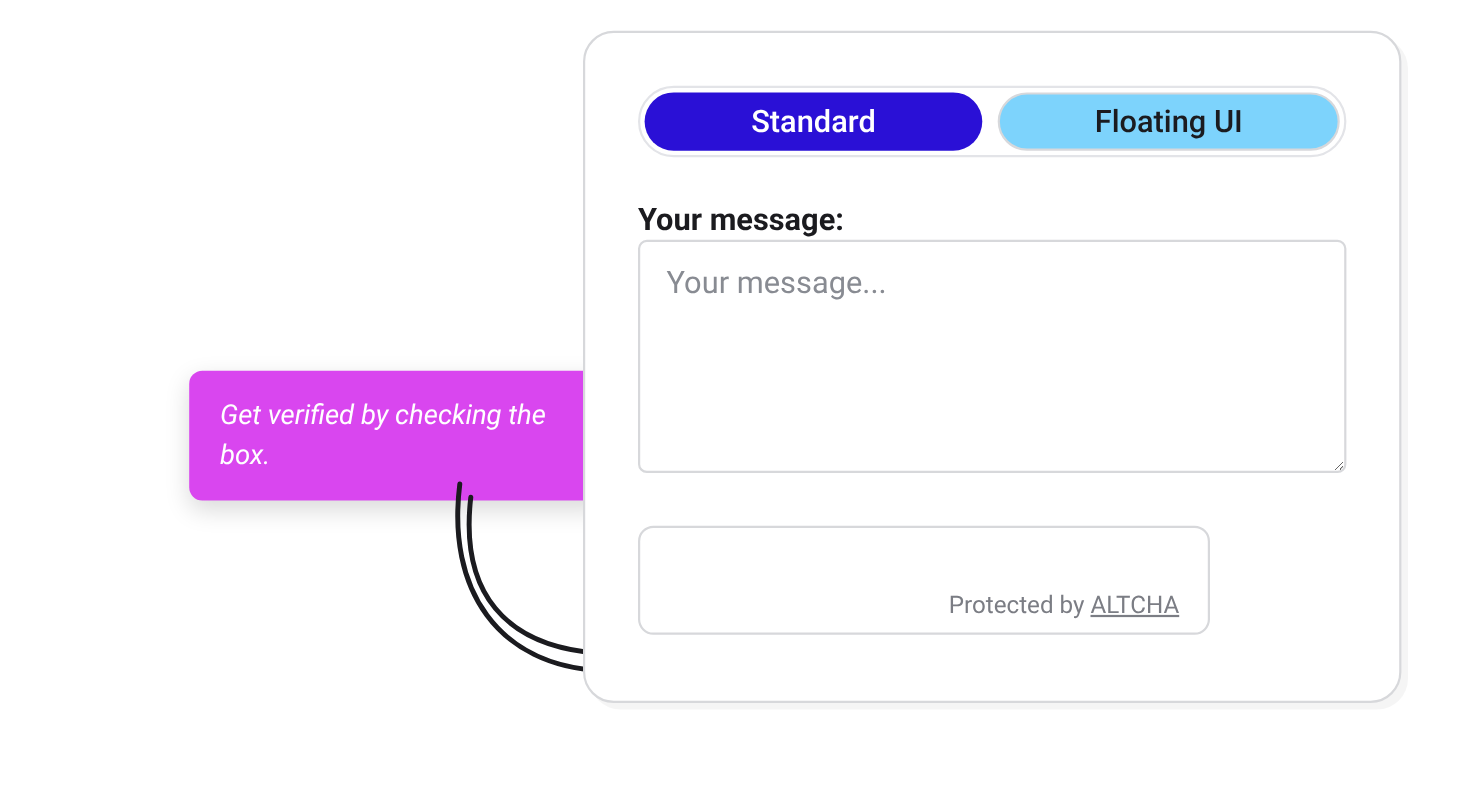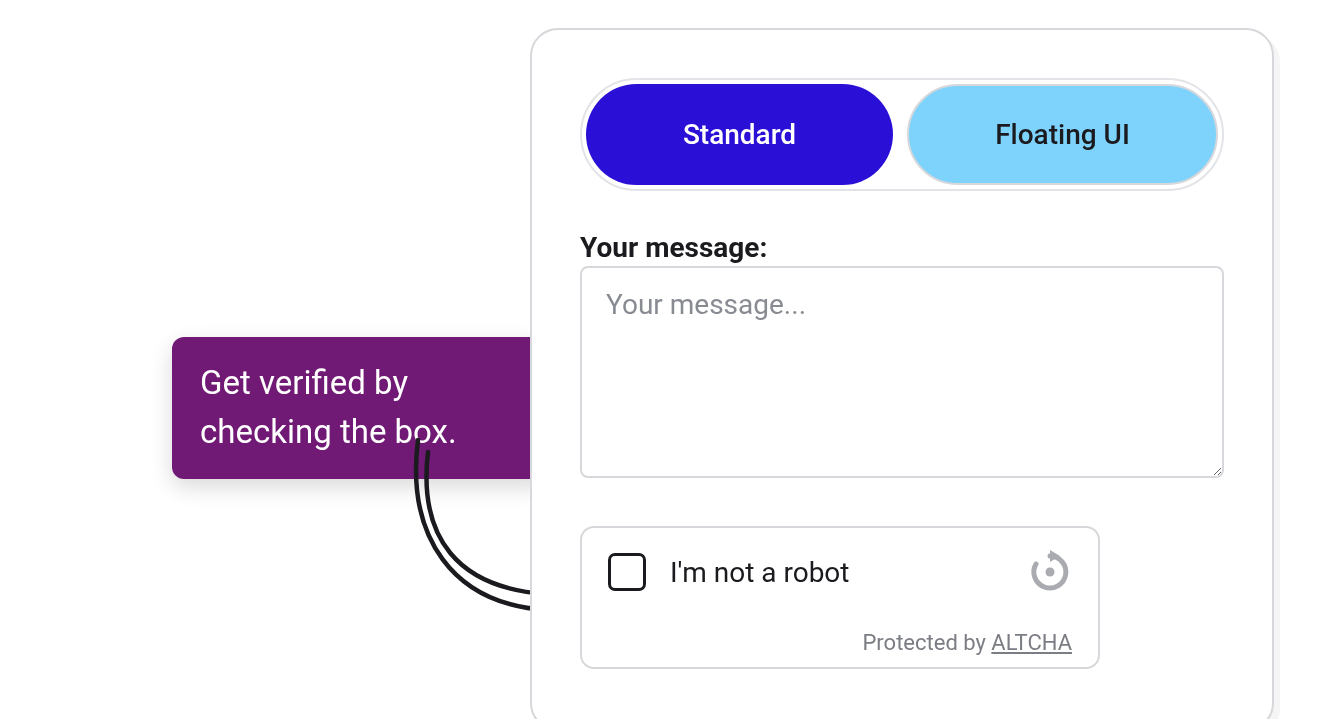--- a/index.html
+++ b/index.html
@@ -10,27 +10,28 @@
       height: 719px;
       position: relative;
       overflow: hidden;
     }
 
     .tooltip {
       position: absolute;
       left: 172px;
       top: 337px;
       width: 379px;
-      background: #701a75;
+      background: #d946ef;
       color: #fff;
       border-radius: 12px;
       padding: 22px 28px;
-      font-size: 33px;
+      font-size: 25px;
       line-height: 1.48;
       box-shadow: 0 8px 22px rgba(0,0,0,0.15);
+      font-style: italic;
     }
 
     .arrow-wrap {
       position: absolute;
       left: 398px;
       top: 418px;
       width: 180px;
       height: 220px;
       pointer-events: none;
     }
@@ -61,21 +62,21 @@
       border: 2px solid #e3e4e8;
       border-radius: 999px;
       padding: 4px;
       margin-bottom: 40px;
     }
     .segmented-btn {
       flex: 1;
       text-align: center;
       font-size: 28px;
       font-weight: 500;
-      padding: 32px 10px;
+      padding: 8px 10px;
       border-radius: 999px;
       border: none;
       cursor: pointer;
       background: transparent;
       color: #1b1b1f;
       font-family: inherit;
     }
     .segmented-btn.active {
       background: #2a10d6;
       color: #fff;
@@ -171,28 +172,17 @@
 
   <div class="segmented">
     <button class="segmented-btn active">Standard</button>
     <button class="segmented-btn inactive">Floating UI</button>
   </div>
 
   <label class="field-label">Your message:</label>
   <textarea class="textarea" placeholder="Your message..." style=""></textarea>
 
   <div class="captcha-widget">
-    <div class="captcha-row">
-      <button class="captcha-checkbox" aria-label="captcha checkbox"></button>
-      <span class="captcha-label">I'm not a robot</span>
-      <span class="refresh-icon">
-        <svg width="44" height="44" viewBox="0 0 44 44">
-          <path d="M 22 6 A 16 16 0 1 1 8 14" stroke="#a9abb1" stroke-width="5" fill="none" stroke-linecap="round"></path>
-          <path d="M 22 0 L 22 12 L 32 6 Z" fill="#a9abb1"></path>
-          <circle cx="22" cy="22" r="4.5" fill="#a9abb1"></circle>
-        </svg>
-      </span>
-    </div>
     <div class="captcha-footer">
       <span>Protected by </span><a href="#">ALTCHA</a>
     </div>
   </div>
 </div>
 
 </body></html>

